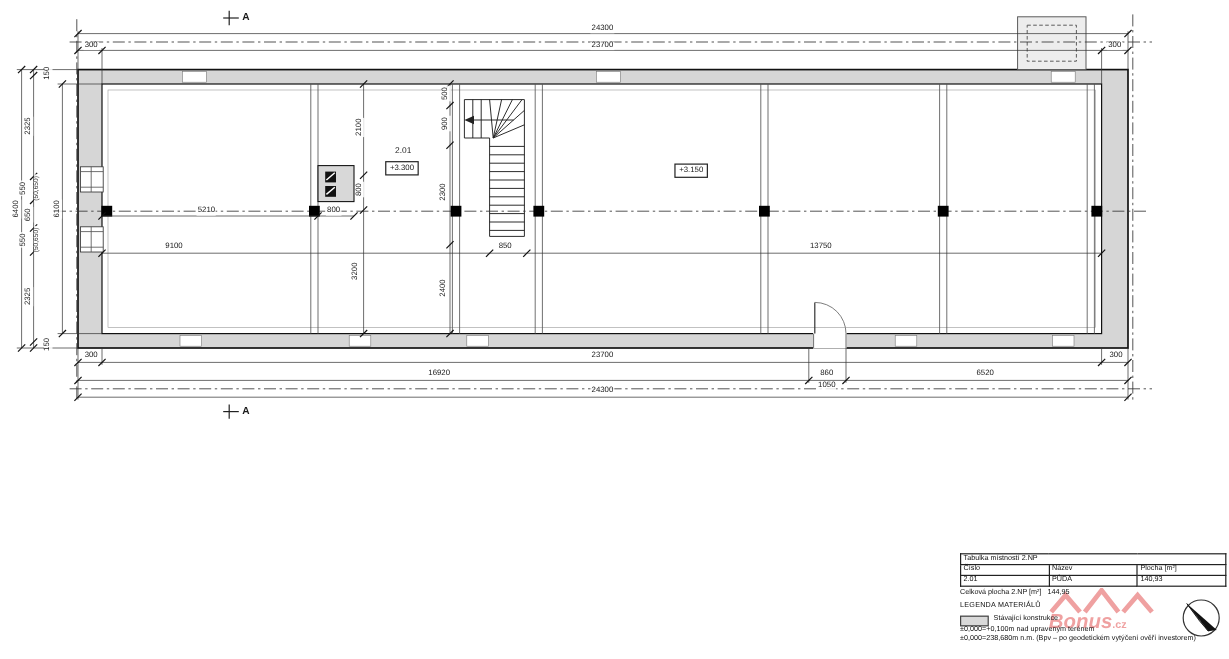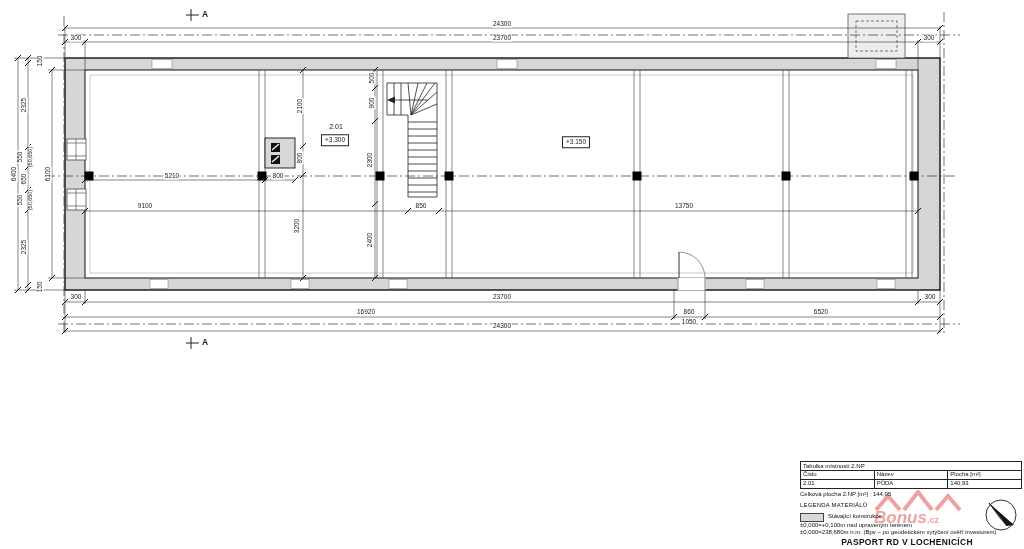--- a/index.html
+++ b/index.html
@@ -271,14 +271,13 @@
     </svg>
     <span class="wm-text"><span>Bonus</span><span class="wm-suffix">.cz</span></span>
   </div>
 
   <svg id="north" width="42" height="44">
     <circle cx="20" cy="21" r="15" fill="none" stroke="#333" stroke-width="1"></circle>
     <polygon points="8,9 33,31 26,32" fill="#111"></polygon>
     <polygon points="8,9 26,32 19,24" fill="#fff" stroke="#111" stroke-width="0.7"></polygon>
   </svg>
 
-  <div id="sheet-title">PASPORT RD V LOCHENICÍCH</div>
 </div>
 
 </body></html>

